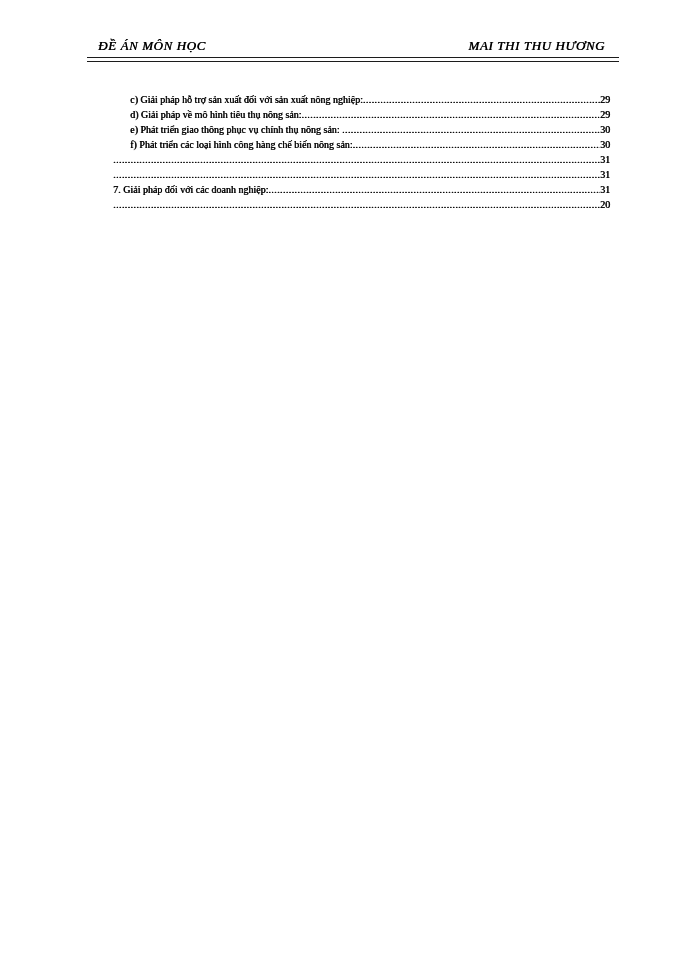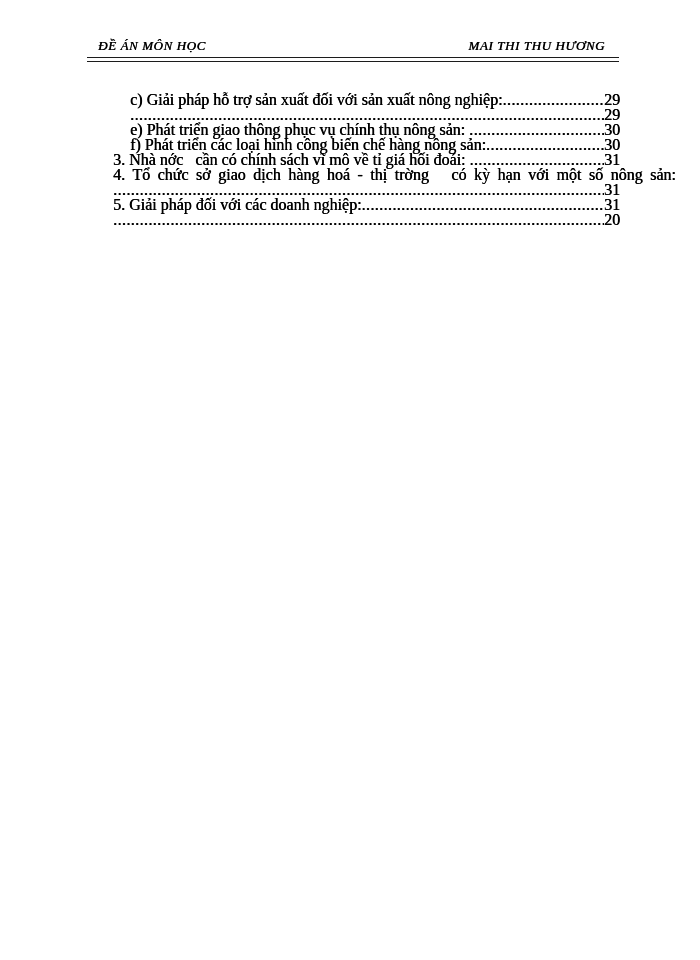--- a/index.html
+++ b/index.html
@@ -40,23 +40,23 @@
     right: 81px;
     top: 57px;
     height: 3px;
     border-top: 1px solid #1c1c1c;
     border-bottom: 1px solid #1c1c1c;
   }
   
   .toc {
     position: absolute;
     left: 113px;
-    right: 80px;
+    right: 90px;
     top: 92px;
-    font-size: 16px;
+    font-size: 10px;
     line-height: 15px;
     text-shadow: 0.45px 0 0 #000;
   }
   .toc-row {
     display: flex;
     align-items: baseline;
   }
   .toc-row.indent { padding-left: 17px; }
   .toc-row.justify { word-spacing: 3.5px; }
   .toc-label { white-space: pre; flex: 0 0 auto; }
@@ -91,56 +91,51 @@
 
   <div class="toc">
 
     <div class="toc-row indent">
       <span class="toc-label">c) Giải pháp hỗ trợ sản xuất đối với sản xuất nông nghiệp:</span>
       <span class="toc-leader">........................................................................................................................................................................................................</span>
       <span class="toc-pagenum">29</span>
     </div>
 
     <div class="toc-row indent">
+      <span class="toc-label">d) Giải pháp về mô hình tiêu thụ nông sản:</span>
       <span class="toc-leader">........................................................................................................................................................................................................</span>
       <span class="toc-pagenum">29</span>
     </div>
 
     <div class="toc-row indent">
       <span class="toc-label">e) Phát triển giao thông phục vụ chính thụ nông sản: </span>
       <span class="toc-leader">........................................................................................................................................................................................................</span>
       <span class="toc-pagenum">30</span>
     </div>
 
     <div class="toc-row indent">
-      <span class="toc-label">f) Phát triển các loại hình công biến chế hàng nông sản:</span>
+      <span class="toc-label">f) Phát triển các loại hình công hàng chế biến nông sản:</span>
       <span class="toc-leader">........................................................................................................................................................................................................</span>
       <span class="toc-pagenum">30</span>
     </div>
 
     <div class="toc-row">
-      <span class="toc-label">3. Nhà nớc   cần có chính sách vĩ mô về tỉ giá hối đoái: </span>
       <span class="toc-leader">........................................................................................................................................................................................................</span>
       <span class="toc-pagenum">31</span>
     </div>
 
-    <div class="toc-row no-leader justify">
-      <span class="toc-label">4. Tổ chức sở giao dịch hàng hoá - thị trờng   có kỳ hạn với một số nông sản:</span>
-
-      <span class="toc-pagenum"></span>
-    </div>
 
     <div class="toc-row">
       <span class="toc-label"></span>
       <span class="toc-leader">........................................................................................................................................................................................................</span>
       <span class="toc-pagenum">31</span>
     </div>
 
     <div class="toc-row">
-      <span class="toc-label">5. Giải pháp đối với các doanh nghiệp:</span>
+      <span class="toc-label">7. Giải pháp đối với các doanh nghiệp:</span>
       <span class="toc-leader">........................................................................................................................................................................................................</span>
       <span class="toc-pagenum">31</span>
     </div>
 
     <div class="toc-row">
       <span class="toc-leader">........................................................................................................................................................................................................</span>
       <span class="toc-pagenum">20</span>
     </div>
 
   </div>

